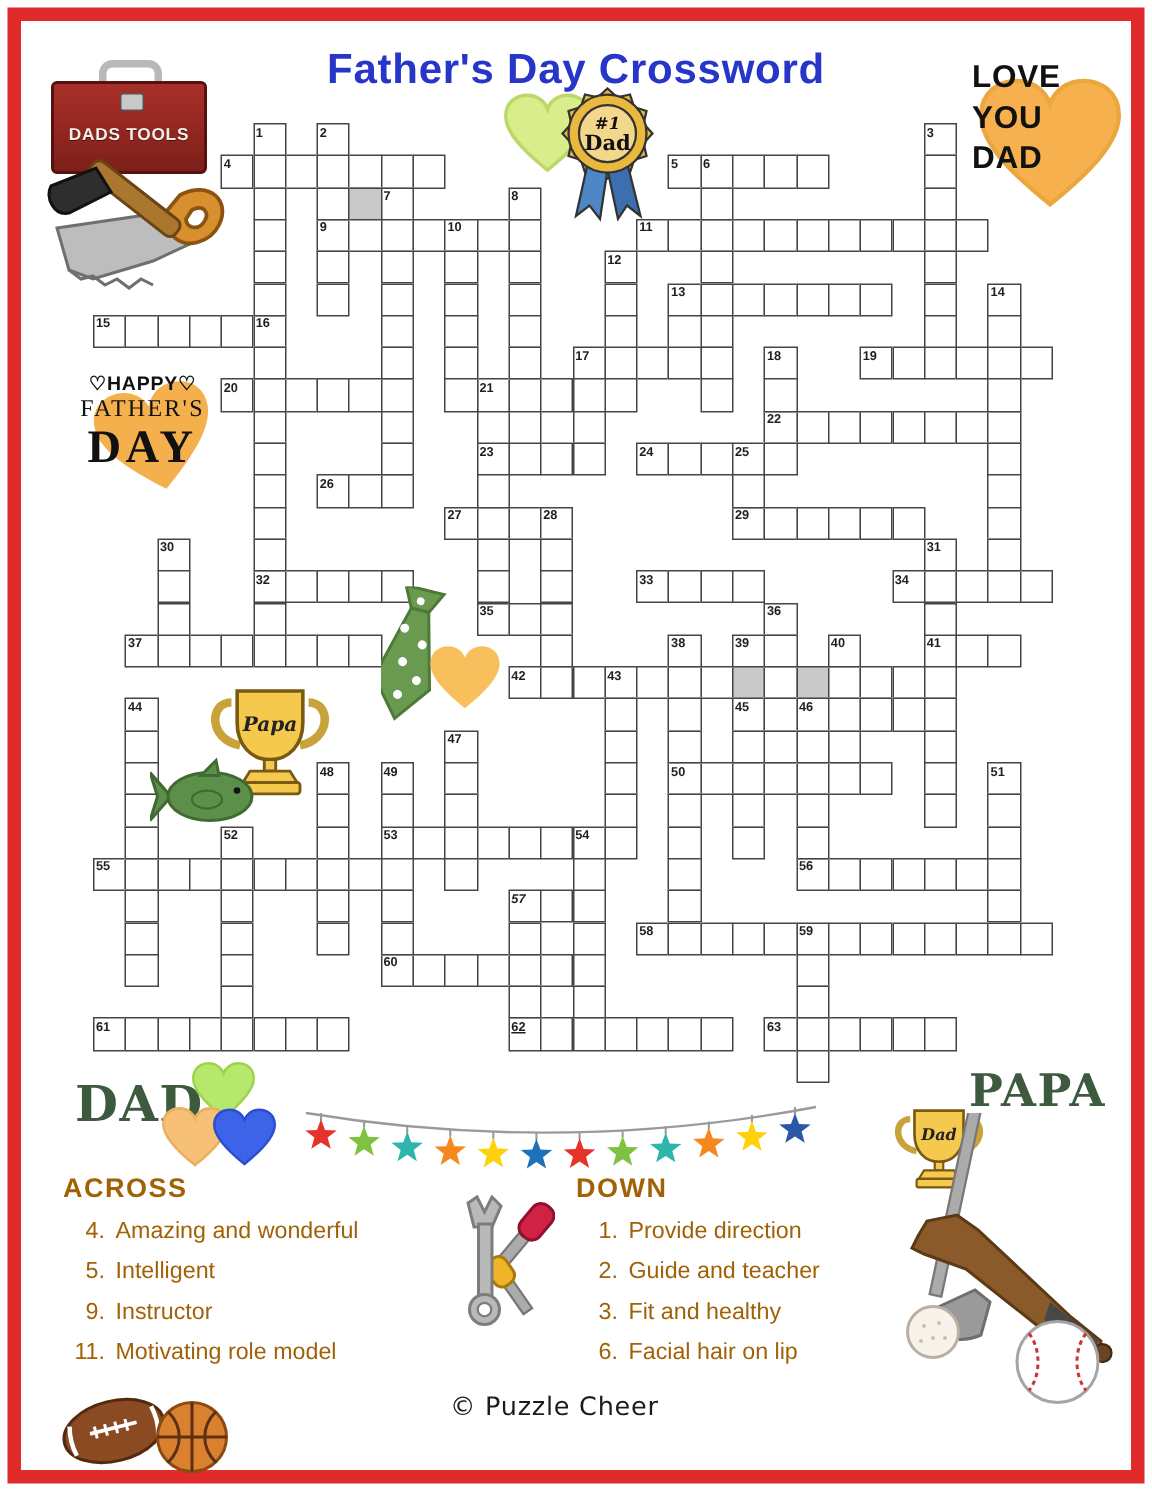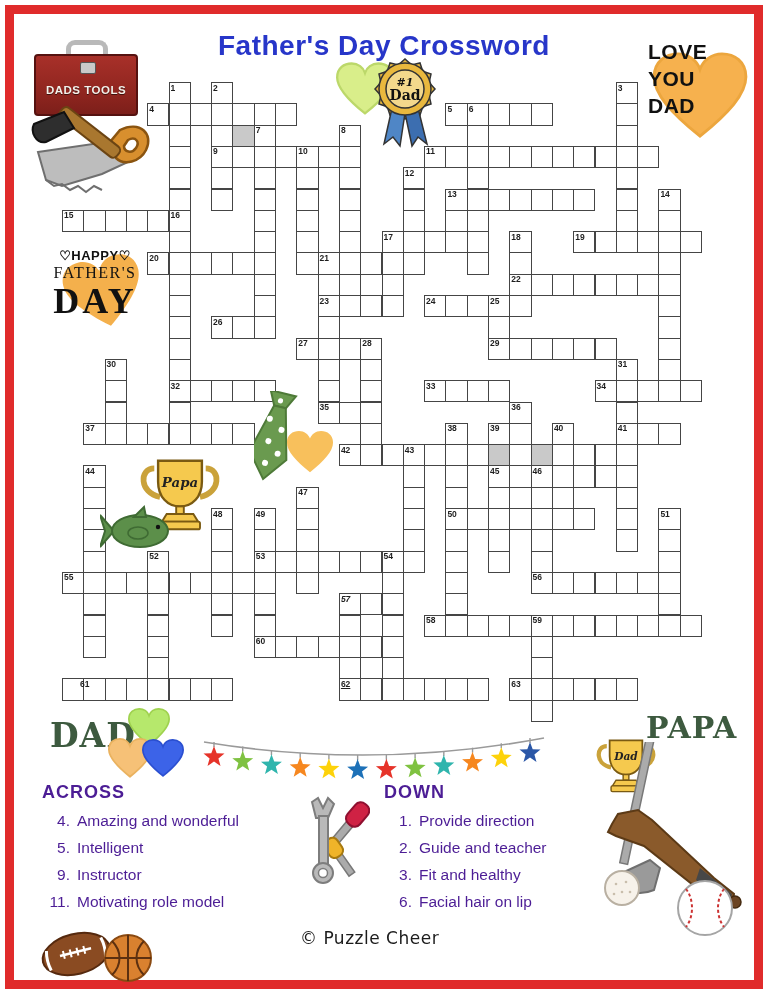--- a/index.html
+++ b/index.html
@@ -22,28 +22,28 @@
   .toolbox-label{position:absolute;left:0;top:28px;width:100%;text-align:center;color:#f3f0ea;
       font-size:11.5px;font-weight:700;letter-spacing:.5px;text-shadow:0 1px 0 #40100c;}
   .toolbox-latch{position:absolute;left:44px;top:6px;width:14px;height:10px;background:#c9c9c9;border:1px solid #555;border-radius:2px;}
   
   .love-text{position:absolute;left:648px;top:38px;width:90px;color:#111;
       font-size:21px;font-weight:900;line-height:27px;letter-spacing:.5px;}
   
   .happy{position:absolute;left:38px;top:248px;width:114px;text-align:center;color:#111;}
   .happy .l1{font-size:13px;font-weight:800;letter-spacing:.5px;}
   .happy .l2{font-family:"Liberation Serif",serif;font-size:16px;letter-spacing:1.5px;margin-top:1px;}
-  .happy .l3{font-family:"Liberation Serif",serif;font-size:36px;font-weight:900;letter-spacing:3px;margin-top:-2px;}
+  .happy .l3{font-family:"Liberation Serif",serif;font-size:31px;font-weight:900;letter-spacing:3px;margin-top:-2px;}
   
   .dad-word{position:absolute;left:50px;top:716px;font-family:"DejaVu Serif",serif;
       font-weight:900;font-size:33px;color:#3d5a3f;letter-spacing:1px;}
   .papa-word{position:absolute;left:646px;top:710px;font-family:"DejaVu Serif",serif;
       font-weight:900;font-size:30px;color:#3d5a3f;letter-spacing:1px;}
   
-  .clue-col{position:absolute;top:782px;color:#4c1d95;}
+  .clue-col{position:absolute;top:782px;color:#a16207;}
   .clue-col.across{left:42px;}
   .clue-col.down{left:384px;}
   .clue-head{font-size:18px;font-weight:600;letter-spacing:1px;margin-bottom:9px;}
   .clue-row{display:flex;margin-bottom:9px;font-size:15.5px;}
   .clue-num{width:28px;text-align:right;margin-right:7px;flex:none;}
   .footer{position:absolute;left:300px;top:928px;font-size:17px;color:#1c1c1c;letter-spacing:.5px;
       font-family:"DejaVu Sans",sans-serif;}
   svg{display:block;}
 </style>
 </head>
@@ -464,21 +464,21 @@
       <span class="cellnum" style="left: 660.4px; top: 509.5px;">51</span>
       <span class="cellnum" style="left: 149.2px; top: 552.1px;">52</span>
       <span class="cellnum" style="left: 255.7px; top: 552.1px;">53</span>
       <span class="cellnum" style="left: 383.5px; top: 552.1px;">54</span>
       <span class="cellnum" style="left: 64px; top: 573.4px;">55</span>
       <span class="cellnum" style="left: 532.6px; top: 573.4px;">56</span>
       <span class="cellnum" style="left: 340.9px; top: 594.7px; font-style: italic;">57</span>
       <span class="cellnum" style="left: 426.1px; top: 616px;">58</span>
       <span class="cellnum" style="left: 532.6px; top: 616px;">59</span>
       <span class="cellnum" style="left: 255.7px; top: 637.3px;">60</span>
-      <span class="cellnum" style="left: 80px; top: 679.9px;">61</span>
+      <span class="cellnum" style="left: 64px; top: 679.9px;">61</span>
       <span class="cellnum" style="left: 340.9px; top: 679.9px; text-decoration: underline;">62</span>
       <span class="cellnum" style="left: 511.3px; top: 679.9px;">63</span>
     </div>
 
   <div>
     <div class="toolbox-handle"></div>
     <div class="toolbox-box">
       <div class="toolbox-latch"></div>
       <div class="toolbox-label">DADS TOOLS</div>
     </div>

